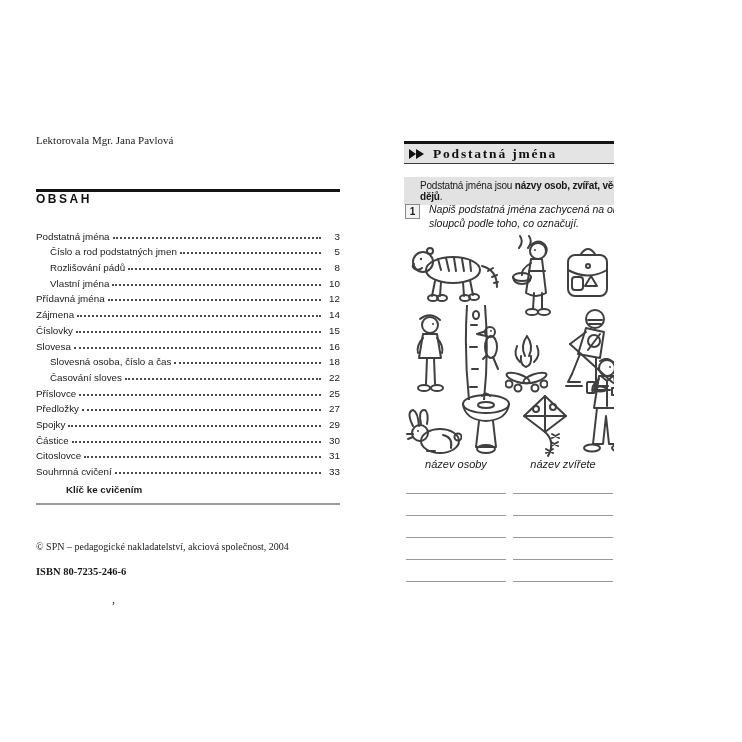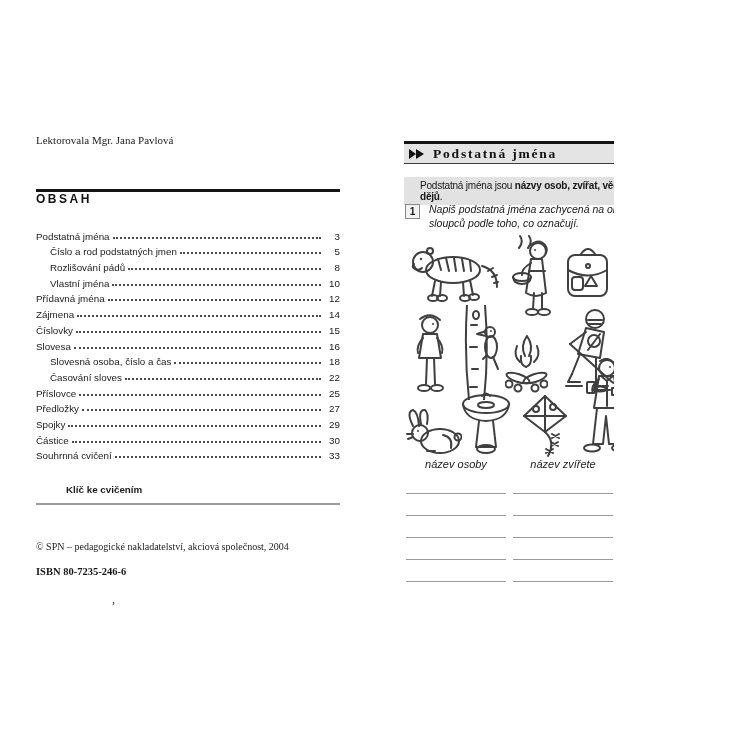--- a/index.html
+++ b/index.html
@@ -122,20 +122,25 @@
         <span class="toc-label">Spojky</span>
         <span class="toc-dots"></span>
         <span class="toc-page">29</span>
       </div>
     <div class="toc-row">
         <span class="toc-label">Částice</span>
         <span class="toc-dots"></span>
         <span class="toc-page">30</span>
       </div>
     <div class="toc-row">
+        <span class="toc-label">Citoslovce</span>
+        <span class="toc-dots"></span>
+        <span class="toc-page">31</span>
+      </div>
+    <div class="toc-row">
         <span class="toc-label">Souhrnná cvičení</span>
         <span class="toc-dots"></span>
         <span class="toc-page">33</span>
       </div>
   </div>
 
   <div class="toc-key">Klíč ke cvičením</div>
   <div class="rule-thin"></div>
   <div class="copyright">© SPN – pedagogické nakladatelství, akciová společnost, 2004</div>
   <div class="isbn">ISBN 80-7235-246-6</div>

